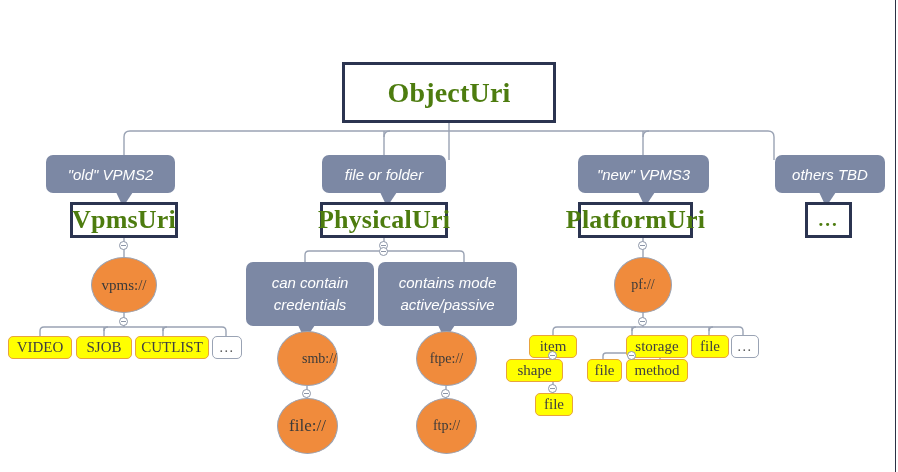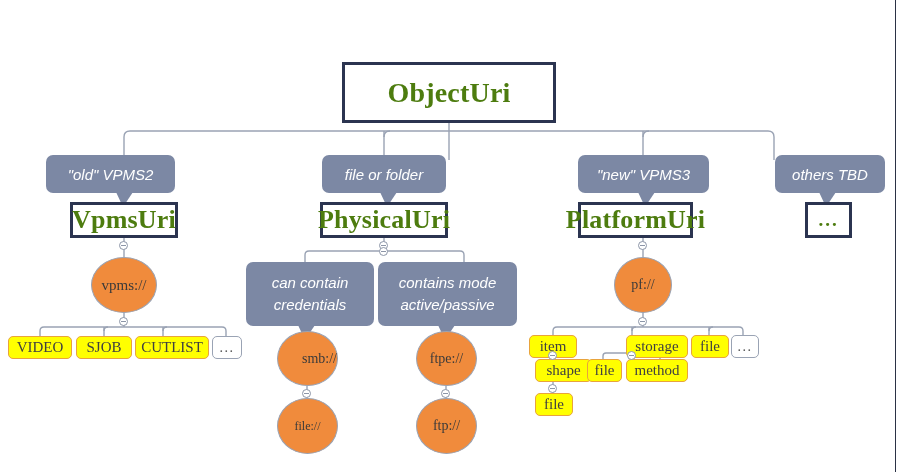--- a/index.html
+++ b/index.html
@@ -232,21 +232,21 @@
   <div class="note big" style="left:378px;top:262px;width:139px;height:64px;">
     <span>contains mode active/passive</span>
     <span class="tail" style="left:60px;"></span>
   </div>
   <div class="handle" style="left:379px;top:247px;"></div>
 
   <div class="circle" style="left:277px;top:331px;width:61px;height:55px;font-size:14px;justify-content:flex-end;">
     <span>smb://</span>
   </div>
   <div class="handle" style="left:302px;top:389px;"></div>
-  <div class="circle" style="left:277px;top:398px;width:61px;height:56px;font-size:12px;">
+  <div class="circle" style="left:277px;top:398px;width:61px;height:56px;font-size:17px;">
     <span>file://</span>
   </div>
 
   <div class="circle" style="left:416px;top:331px;width:61px;height:55px;font-size:14px;">
     <span>ftpe://</span>
   </div>
   <div class="handle" style="left:441px;top:389px;"></div>
   <div class="circle" style="left:416px;top:398px;width:61px;height:56px;font-size:14px;">
     <span>ftp://</span>
   </div>
@@ -265,21 +265,21 @@
   <div class="leaf" style="left:691px;top:335px;width:38px;height:23px;">
     <span>file</span>
   </div>
   <div class="leaf blank" style="left:731px;top:335px;width:28px;height:23px;">
     <span>...</span>
   </div>
 
   <div class="handle" style="left:548px;top:351px;"></div>
   <div class="handle" style="left:627px;top:351px;"></div>
 
-  <div class="leaf" style="left:506px;top:359px;width:57px;height:23px;margin-left:29px;">
+  <div class="leaf" style="left:506px;top:359px;width:57px;height:23px;">
     <span>shape</span>
   </div>
   <div class="leaf" style="left:587px;top:359px;width:35px;height:23px;">
     <span>file</span>
   </div>
   <div class="leaf" style="left:626px;top:359px;width:62px;height:23px;">
     <span>method</span>
   </div>
 
   <div class="handle" style="left:548px;top:384px;"></div>

